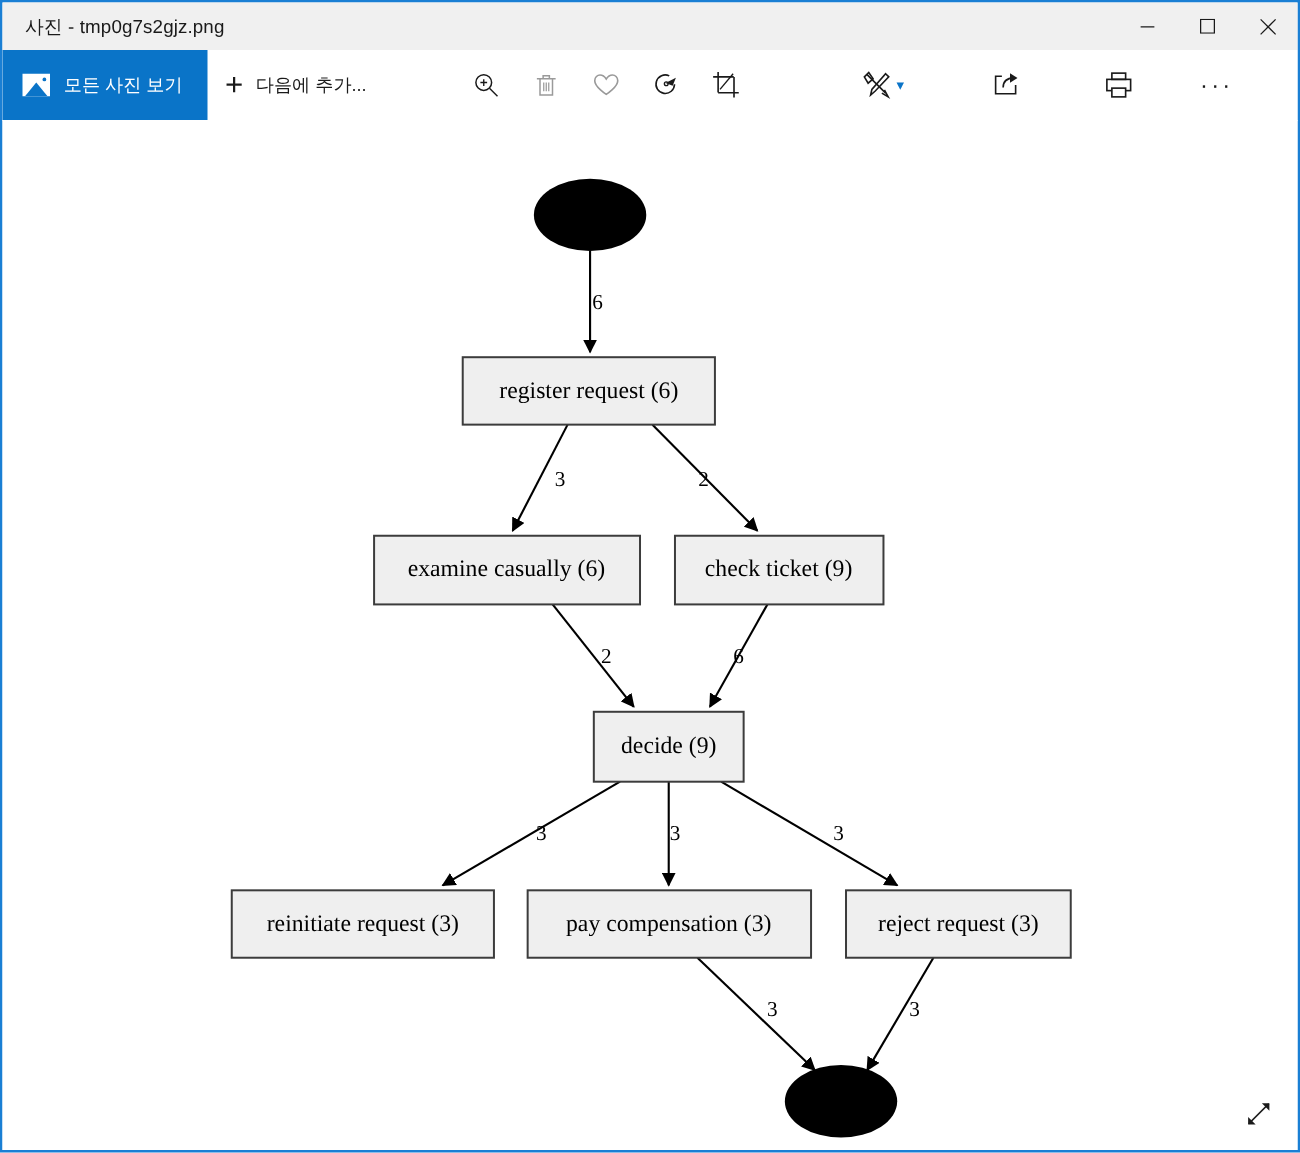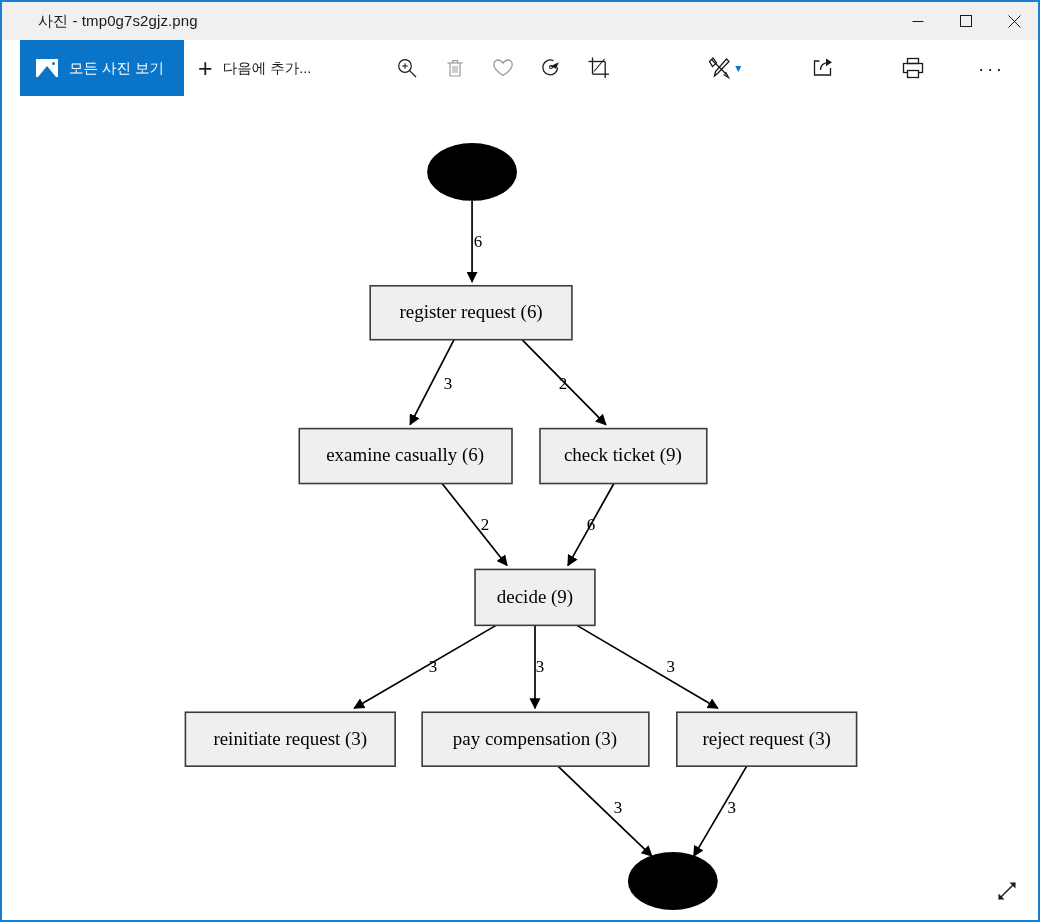--- a/index.html
+++ b/index.html
@@ -30,21 +30,21 @@
     height: 38px;
     min-height: 38px;
     background: #f0f0f0;
     display: flex;
     align-items: center;
     position: relative;
   }
   .title-text {
     font-size: 15px;
     color: #1a1a1a;
-    padding-left: 36px;
+    padding-left: 18px;
     letter-spacing: 0.1px;
     white-space: nowrap;
   }
   .winctrls {
     position: absolute;
     right: 0; top: 0;
     height: 38px;
     display: flex;
   }
   .winbtn {
@@ -68,21 +68,20 @@
   }
   .tb-allphotos {
     background: #0a74c8;
     color: #ffffff;
     display: flex;
     align-items: center;
     gap: 11px;
     padding: 0 20px 0 16px;
     font-size: 14.5px;
     white-space: nowrap;
-    margin-left: 18px;
   }
   .tb-item {
     display: flex;
     align-items: center;
     gap: 10px;
     padding: 0 14px;
     font-size: 14.5px;
     color: #1a1a1a;
     white-space: nowrap;
   }

